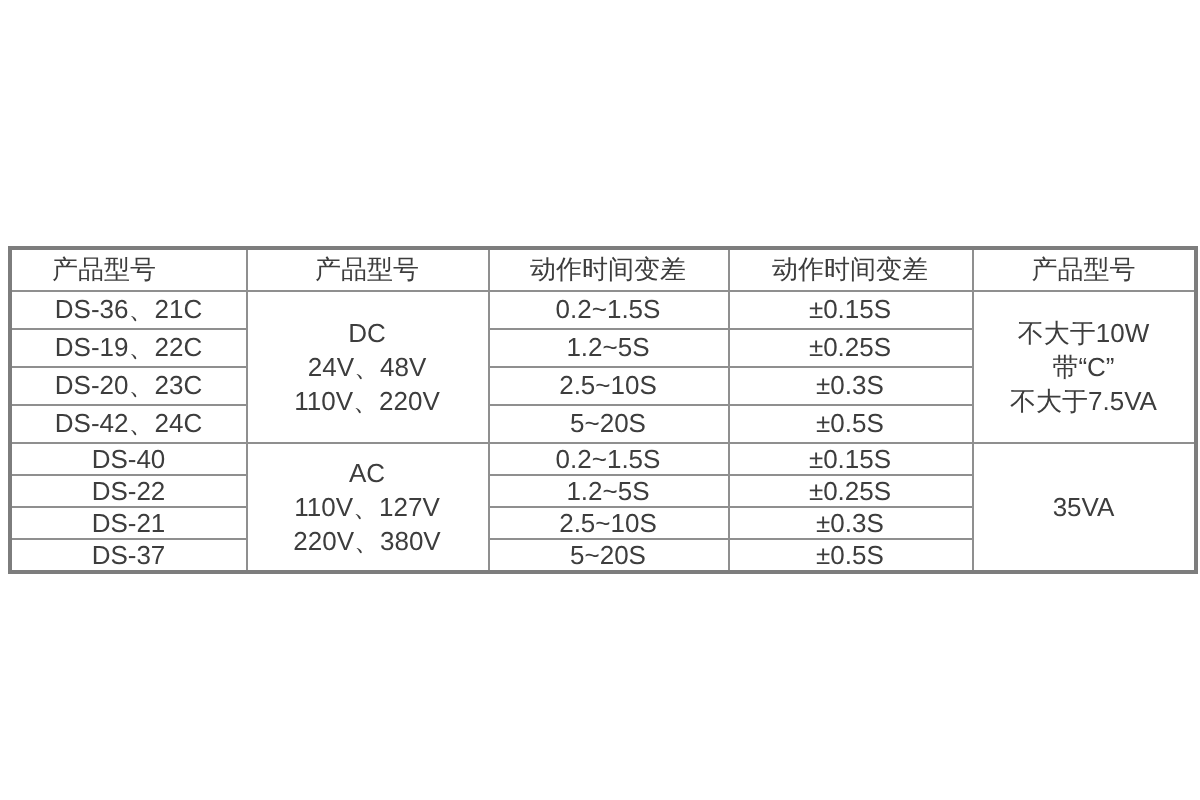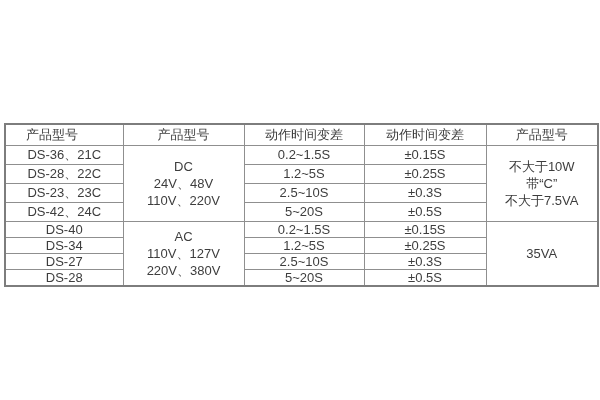--- a/index.html
+++ b/index.html
@@ -77,26 +77,26 @@
         </td>
         <td>0.2~1.5S</td>
         <td>±0.15S</td>
         <td class="multi" rowspan="4">
           <div>不大于10W</div>
           <div>带“C”</div>
           <div>不大于7.5VA</div>
         </td>
       </tr>
       <tr>
-        <td>DS-28、22C</td>
+        <td>DS-19、22C</td>
         <td>1.2~5S</td>
         <td>±0.25S</td>
       </tr>
       <tr>
-        <td>DS-23、23C</td>
+        <td>DS-20、23C</td>
         <td>2.5~10S</td>
         <td>±0.3S</td>
       </tr>
       <tr>
         <td>DS-42、24C</td>
         <td>5~20S</td>
         <td>±0.5S</td>
       </tr>
 
       <tr>
@@ -104,29 +104,29 @@
         <td class="multi" rowspan="4">
           <div>AC</div>
           <div>110V、127V</div>
           <div>220V、380V</div>
         </td>
         <td>0.2~1.5S</td>
         <td>±0.15S</td>
         <td rowspan="4">35VA</td>
       </tr>
       <tr>
-        <td>DS-34</td>
+        <td>DS-22</td>
         <td>1.2~5S</td>
         <td>±0.25S</td>
       </tr>
       <tr>
-        <td>DS-27</td>
+        <td>DS-21</td>
         <td>2.5~10S</td>
         <td>±0.3S</td>
       </tr>
       <tr>
-        <td>DS-28</td>
+        <td>DS-37</td>
         <td>5~20S</td>
         <td>±0.5S</td>
       </tr>
     </tbody>
   </table>
 </div>
 
 </body></html>

